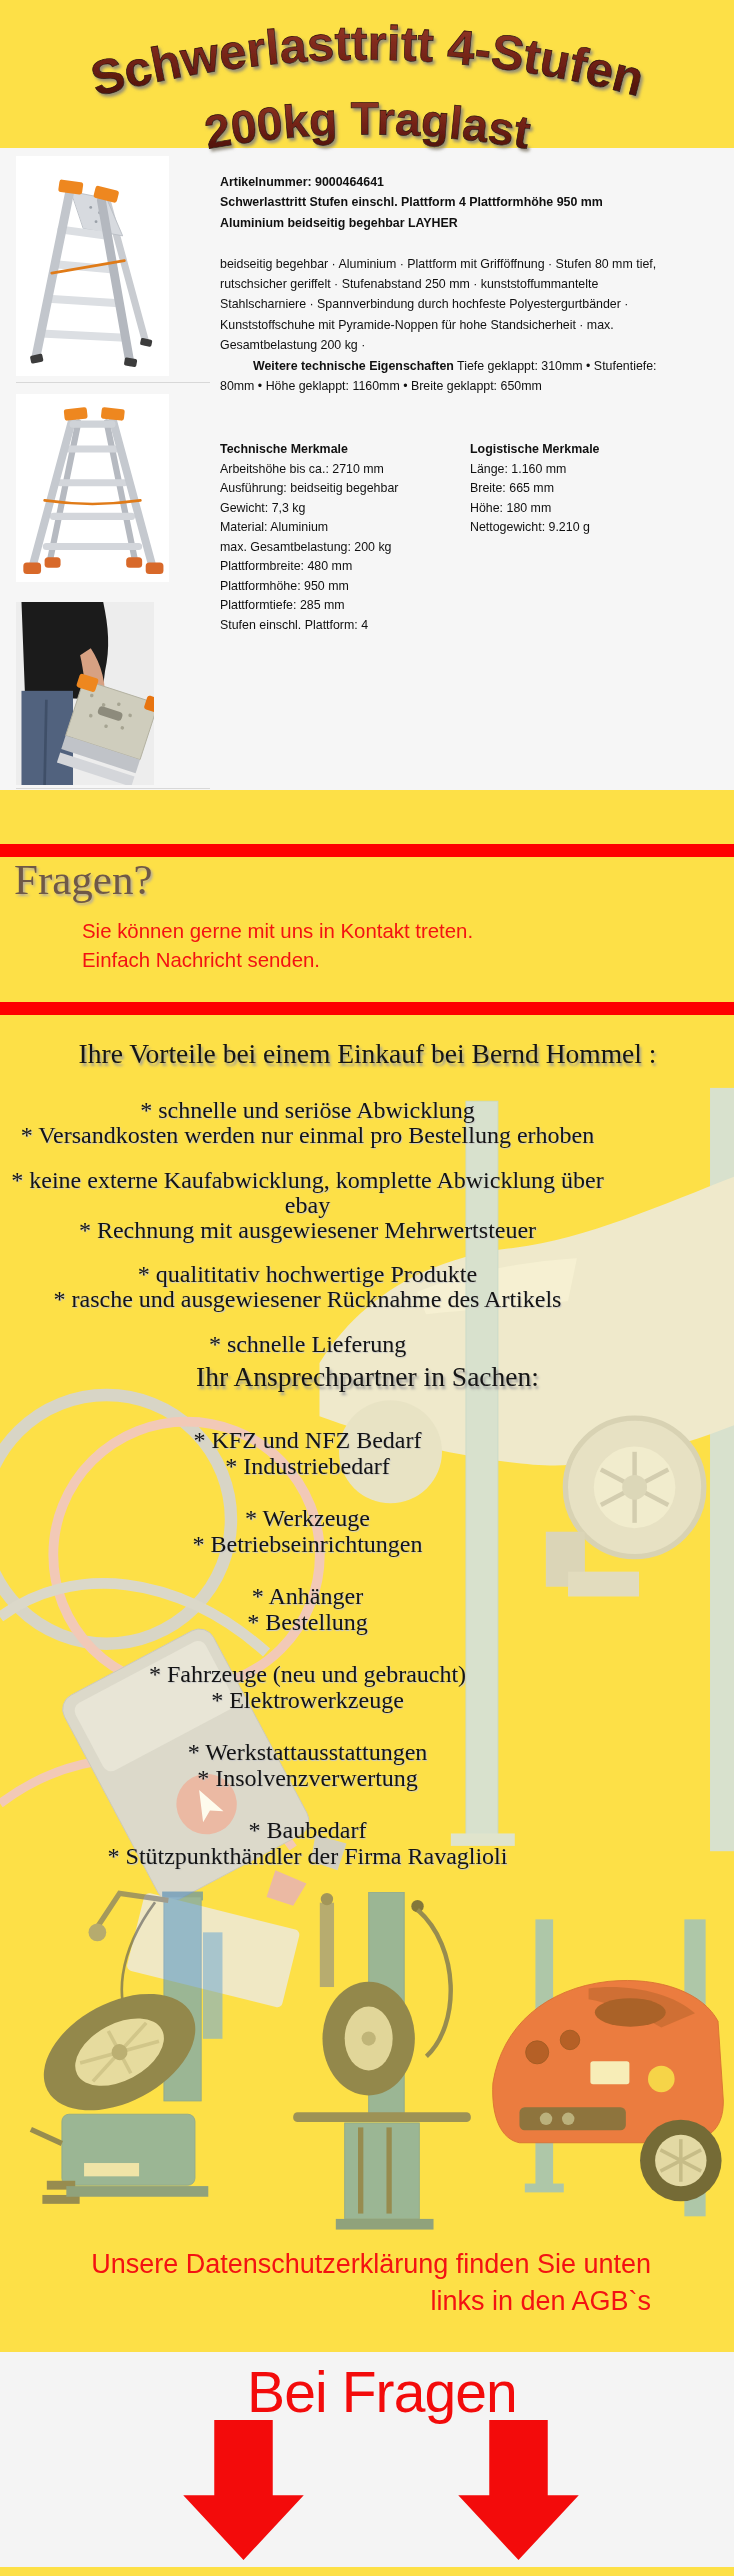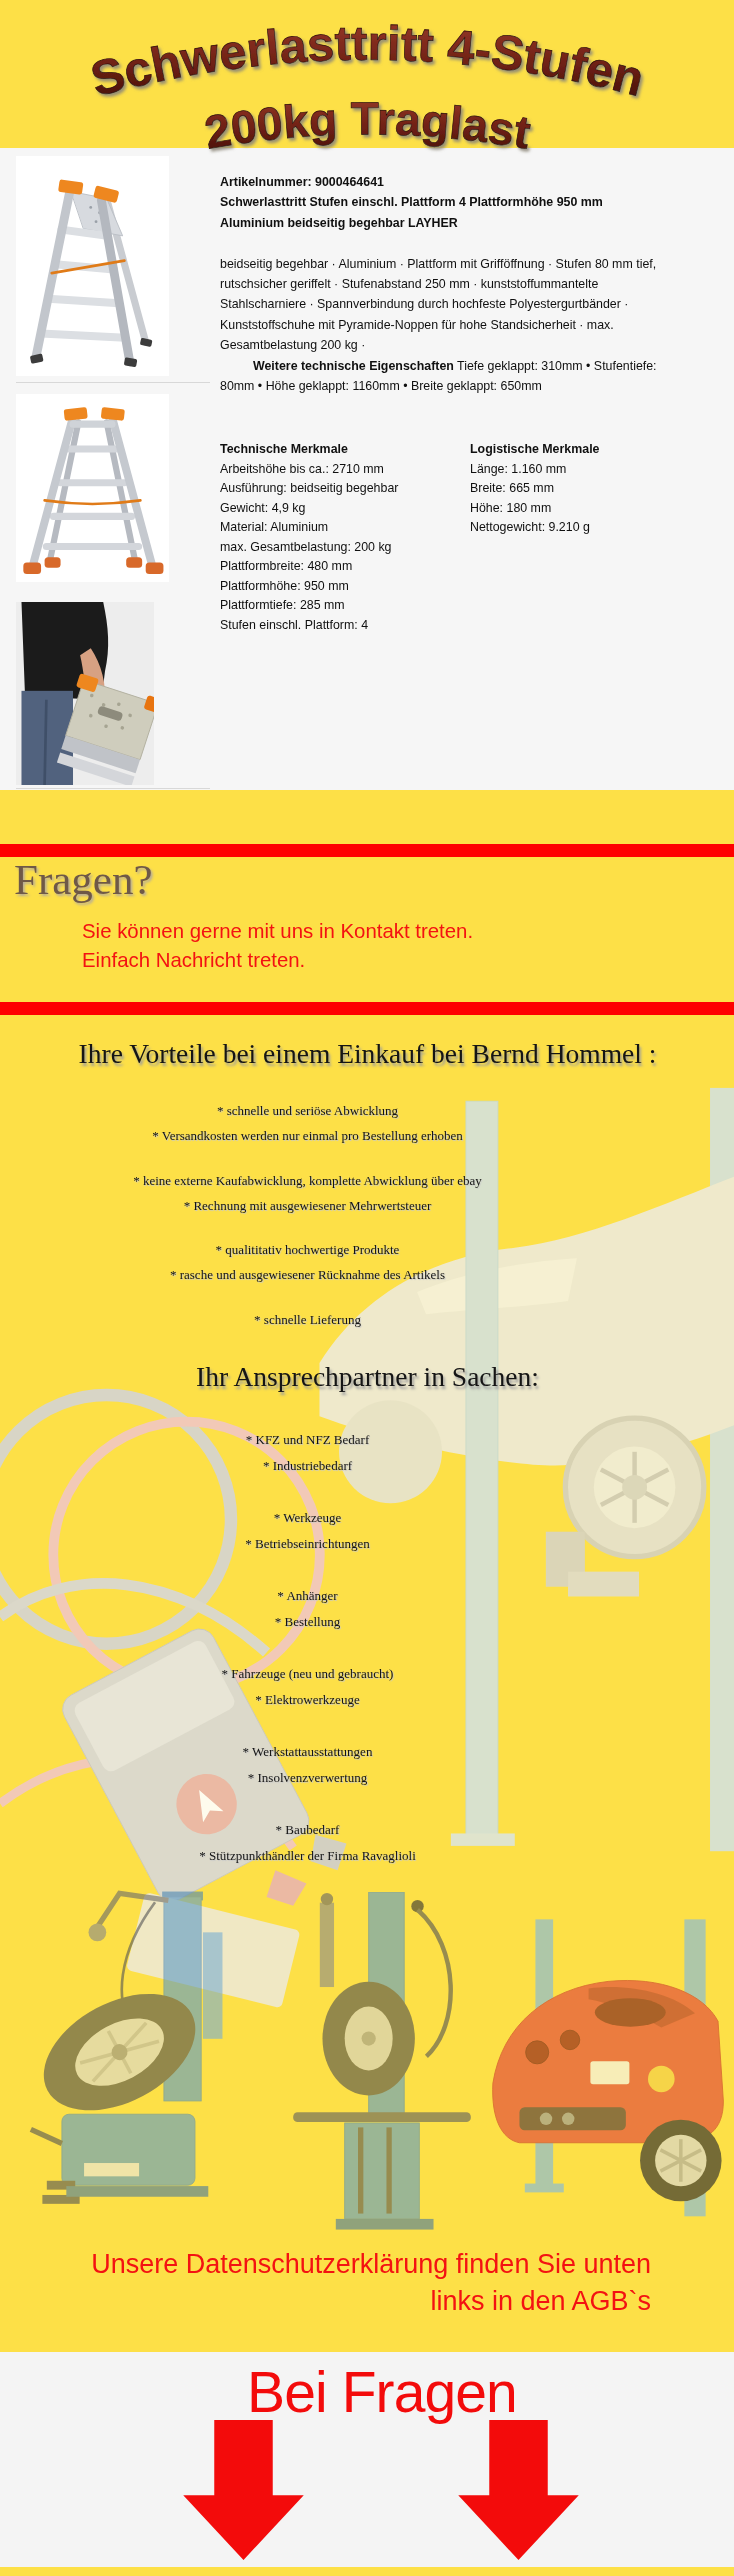--- a/index.html
+++ b/index.html
@@ -20,21 +20,21 @@
   
   .band{position:absolute;left:0;width:735px;height:13.3px;background:#fe0000;}
   .fragen{position:absolute;left:14px;top:855px;font-family:"Liberation Serif",serif;
           font-size:43px;color:#6f5947;text-shadow:1.8px 1.8px 2.7px #b3aa9c;}
   .contact{position:absolute;left:82px;top:917px;font-size:20.4px;line-height:29px;color:#f31212;}
   
   .sheading{position:absolute;left:0;width:735px;text-align:center;
             font-family:"Liberation Serif",serif;font-size:27.5px;color:#151515;
             text-shadow:1.8px 2.7px 2.7px #9d9d9d;}
   .slist{position:absolute;left:0;width:615px;text-align:center;
-         font-family:"Liberation Serif",serif;font-size:13px;color:#141414;
+         font-family:"Liberation Serif",serif;font-size:24px;color:#141414;
          text-shadow:0.9px 0.9px 0.9px #c9c9c9;}
   .slist p{margin:0;}
   .adv{line-height:25px;} .adv .group{margin-bottom:19.5px;}
   .par{line-height:26px;} .par .group{margin-bottom:26px;}
   
   .privacy{position:absolute;left:83px;top:2246px;width:568px;text-align:right;
            font-size:27px;line-height:37px;color:#f31212;}
   .graypanel{position:absolute;left:0;top:2352px;width:735px;height:215px;background:#f4f4f4;}
   .bigred{position:absolute;left:0;top:2359px;width:764px;text-align:center;
           font-size:57px;color:#f30b0b;letter-spacing:-0.9px;}
@@ -148,21 +148,21 @@
       <p class="b">Schwerlasttritt Stufen einschl. Plattform 4 Plattformhöhe 950 mm Aluminium beidseitig begehbar LAYHER</p>
       <div class="gap"></div>
       <p>beidseitig begehbar · Aluminium · Plattform mit Grifföffnung · Stufen 80 mm tief, rutschsicher geriffelt · Stufenabstand 250 mm · kunststoffummantelte Stahlscharniere · Spannverbindung durch hochfeste Polyestergurtbänder · Kunststoffschuhe mit Pyramide-Noppen für hohe Standsicherheit · max. Gesamtbelastung 200 kg ·</p>
       <p><span class="b">Weitere technische Eigenschaften</span><span> Tiefe geklappt: 310mm • Stufentiefe: 80mm • Höhe geklappt: 1160mm • Breite geklappt: 650mm</span></p>
 
       <div class="specs">
         <div class="spec1">
           <p class="b">Technische Merkmale</p>
           <p>Arbeitshöhe bis ca.: 2710 mm</p>
           <p>Ausführung: beidseitig begehbar</p>
-          <p>Gewicht: 4,9 kg</p>
+          <p>Gewicht: 7,3 kg</p>
           <p>Material: Aluminium</p>
           <p>max. Gesamtbelastung: 200 kg</p>
           <p>Plattformbreite: 480 mm</p>
           <p>Plattformhöhe: 950 mm</p>
           <p>Plattformtiefe: 285 mm</p>
           <p>Stufen einschl. Plattform: 4</p>
         </div>
         <div>
           <p class="b">Logistische Merkmale</p>
           <p>Länge: 1.160 mm</p>
@@ -171,21 +171,21 @@
           <p>Nettogewicht: 9.210 g</p>
         </div>
       </div>
     </div>
   </div>
 
   <div class="band z2" style="top:844px"></div>
   <div class="fragen z2">Fragen?</div>
   <div class="contact z2">
     <div>Sie können gerne mit uns in Kontakt treten.</div>
-    <div>Einfach Nachricht treten.</div>
+    <div>Einfach Nachricht senden.</div>
   </div>
   <div class="band z2" style="top:1002px"></div>
 
   <svg class="decor z0" style="left:284px;top:1070px;opacity:.8" width="450" height="808" viewBox="0 0 507 910">
     <rect x="480" y="20" width="27" height="860" fill="#cfe2ef"></rect>
     <path d="M 40 330 C 90 250 170 210 260 200 C 340 190 430 150 507 120 L 507 400 C 430 430 380 440 320 445 C 260 450 120 420 40 390 Z" fill="#ececec"></path>
     <path d="M 150 250 C 210 225 280 215 330 212 L 320 260 C 260 268 200 270 160 275 Z" fill="#f5f5f5"></path>
     <circle cx="395" cy="470" r="78" fill="#e2e2e2" stroke="#cfcfcf" stroke-width="6"></circle>
     <circle cx="395" cy="470" r="46" fill="#efefef"></circle>
     <g stroke="#c9c9c9" stroke-width="5">

